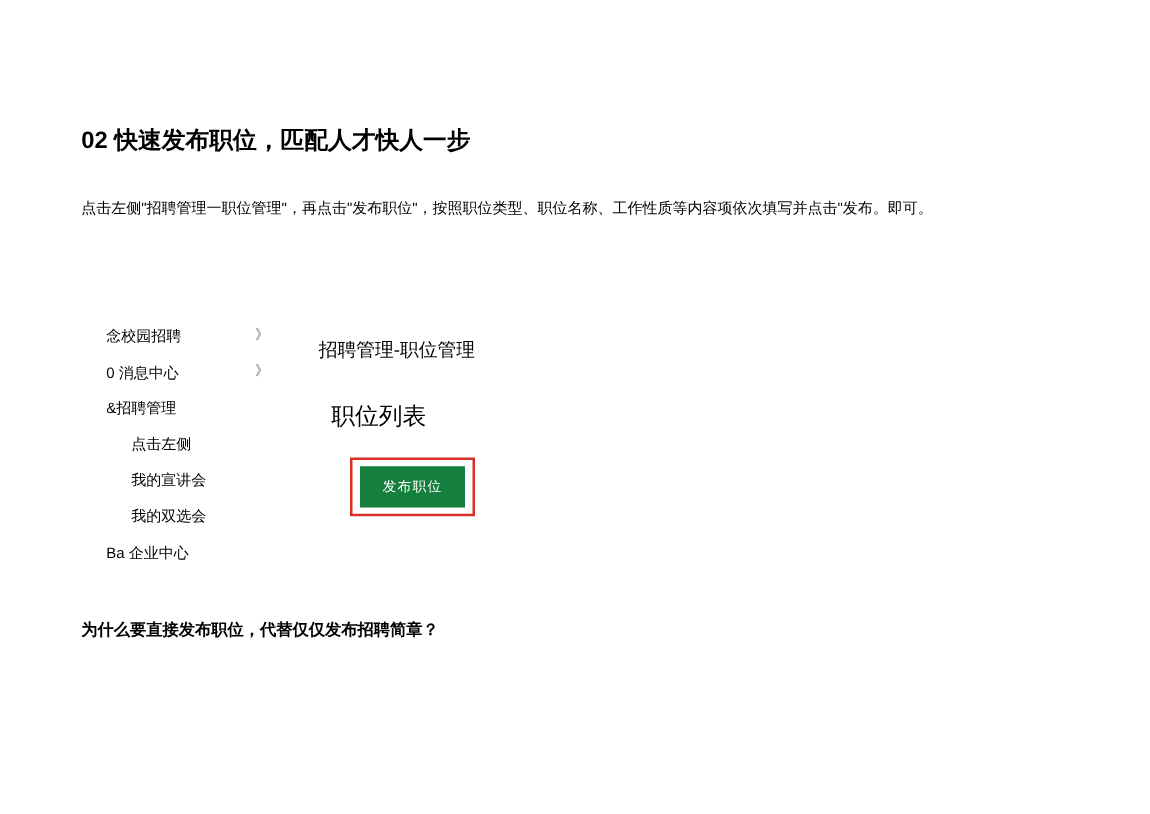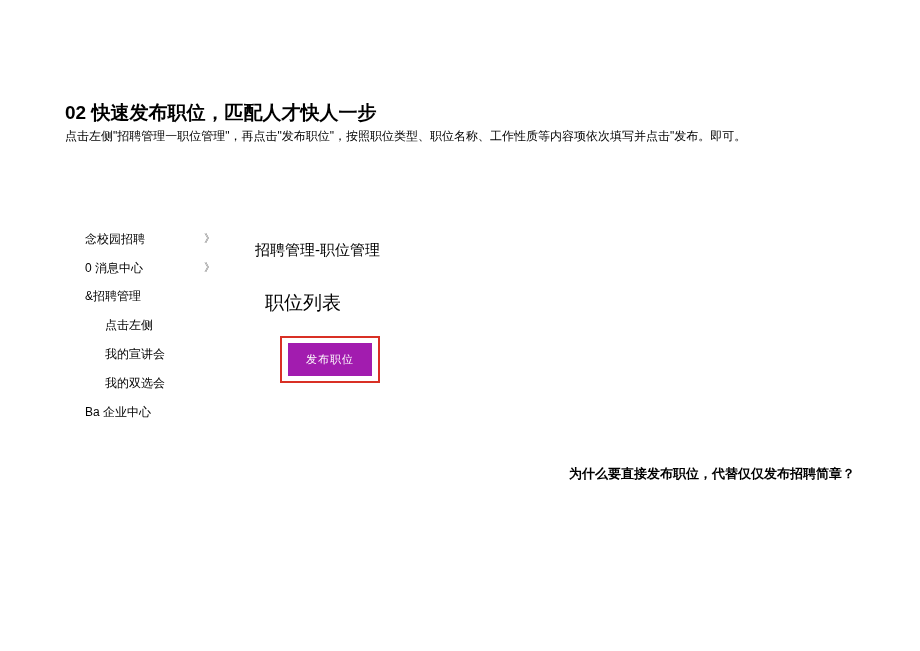--- a/index.html
+++ b/index.html
@@ -14,20 +14,21 @@
       height: 651px;
       padding: 0;
     }
     .content {
       padding: 100px 65px 0 65px;
     }
     .heading {
       font-size: 19px;
       font-weight: bold;
       color: #000;
+      margin-bottom: 30px;
       line-height: 1.4;
     }
     .heading-num {
       font-family: Arial, sans-serif;
     }
     .instruction {
       font-size: 12px;
       color: #000;
       line-height: 1.6;
       margin-bottom: 55px;
@@ -70,34 +71,33 @@
       padding: 0 0 20px 10px;
       font-size: 19px;
     }
     .highlight-box {
       border: 2px solid #d93025;
       display: inline-block;
       padding: 5px 6px;
       margin-left: 25px;
     }
     .publish-button {
-      background: #a21caf;
+      background: #15803d;
       color: #fff;
       font-size: 11px;
       padding: 9px 18px;
       border: none;
       letter-spacing: 1px;
     }
     .question {
       font-size: 13px;
       font-weight: bold;
       color: #000;
       margin-top: 38px;
       line-height: 1.5;
-      text-align: right;
     }
   </style>
 </head>
 <body>
 
 <div class="content">
   <h2 class="heading">
     <span class="heading-num">02</span>
     <span>快速发布职位，匹配人才快人一步</span>
   </h2>

